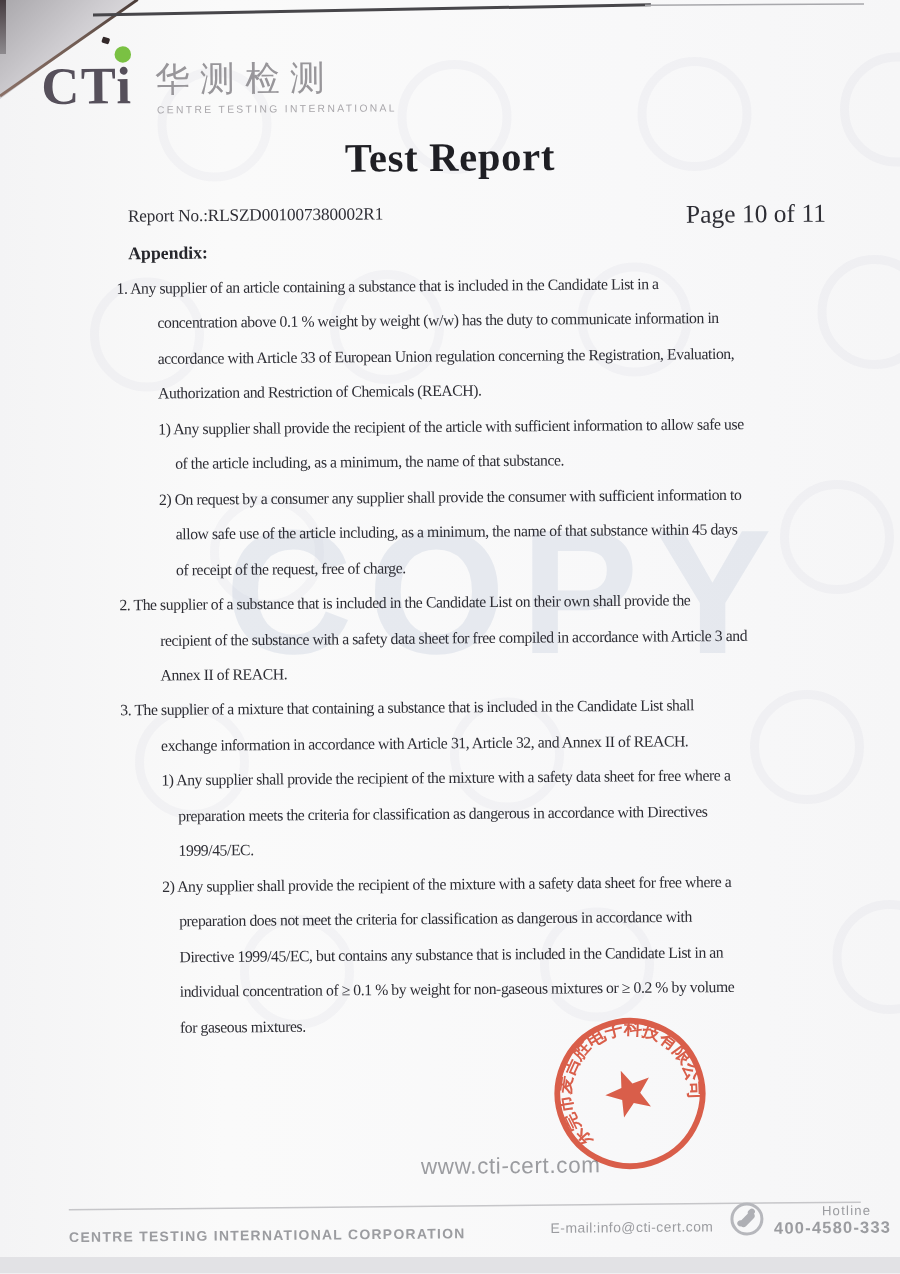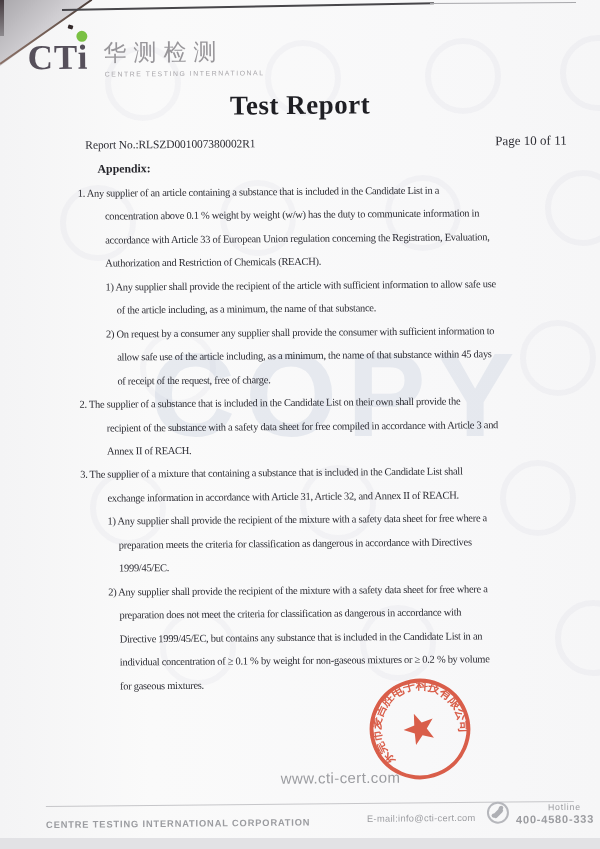--- a/index.html
+++ b/index.html
@@ -76,24 +76,24 @@
   }
   .title{
     position:absolute;left:0;top:92px;width:600px;text-align:center;
     font-size:27px;font-weight:700;color:#1f1f24;letter-spacing:0.5px;
   }
   .report-no{
     position:absolute;left:85px;top:139px;font-size:11.5px;color:#2e2e35;
     letter-spacing:-0.1px;white-space:nowrap;
   }
   .page-no{
-    position:absolute;left:457px;top:137px;font-size:13px;color:#2e2e35;white-space:nowrap;margin-left:38px;
+    position:absolute;left:457px;top:137px;font-size:17px;color:#2e2e35;white-space:nowrap;
   }
   .appendix-heading{
-    position:absolute;left:97px;top:162px;font-size:11.8px;font-weight:700;color:#26262c;
+    position:absolute;left:85px;top:162px;font-size:11.8px;font-weight:700;color:#26262c;
   }
   .appendix-body{
     position:absolute;left:60px;top:182px;width:530px;color:#2e2e35;
   }
   .app-line{
     font-size:10.5px;line-height:23.45px;letter-spacing:-0.3px;white-space:nowrap;
   }
   .ind0{margin-left:17px;}
   .ind1{margin-left:44px;}
   .ind2{margin-left:55px;}

